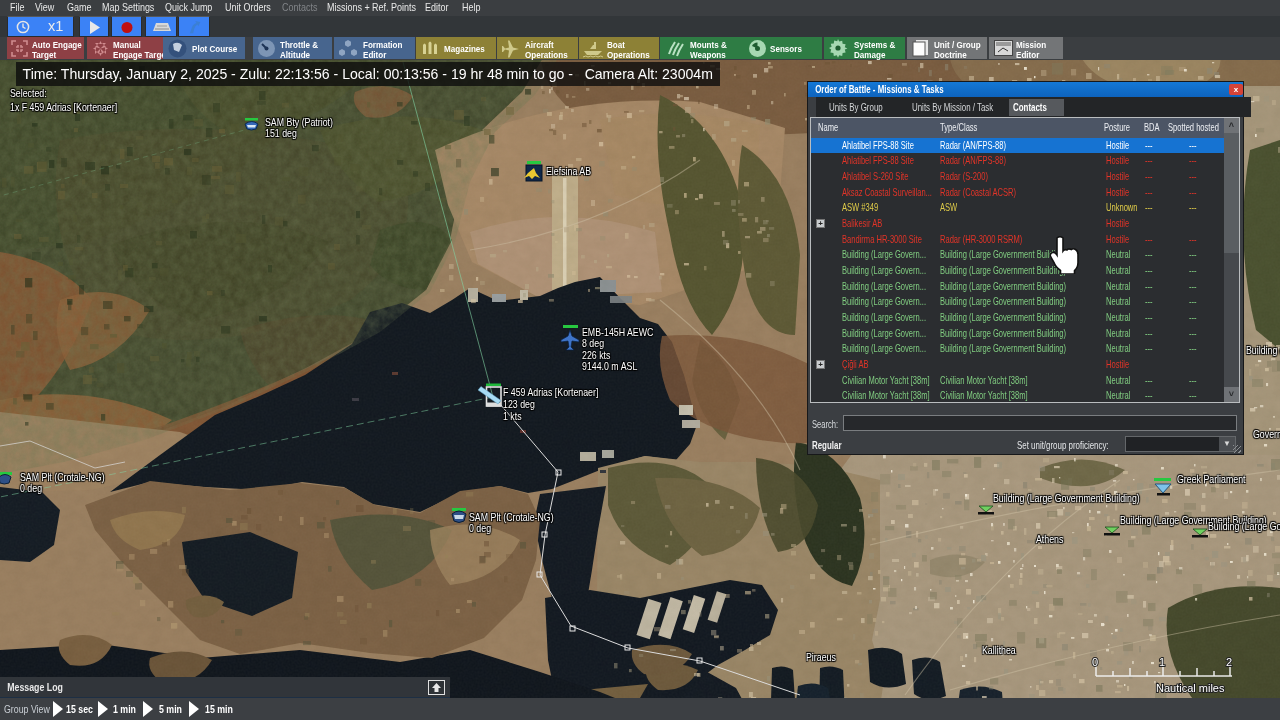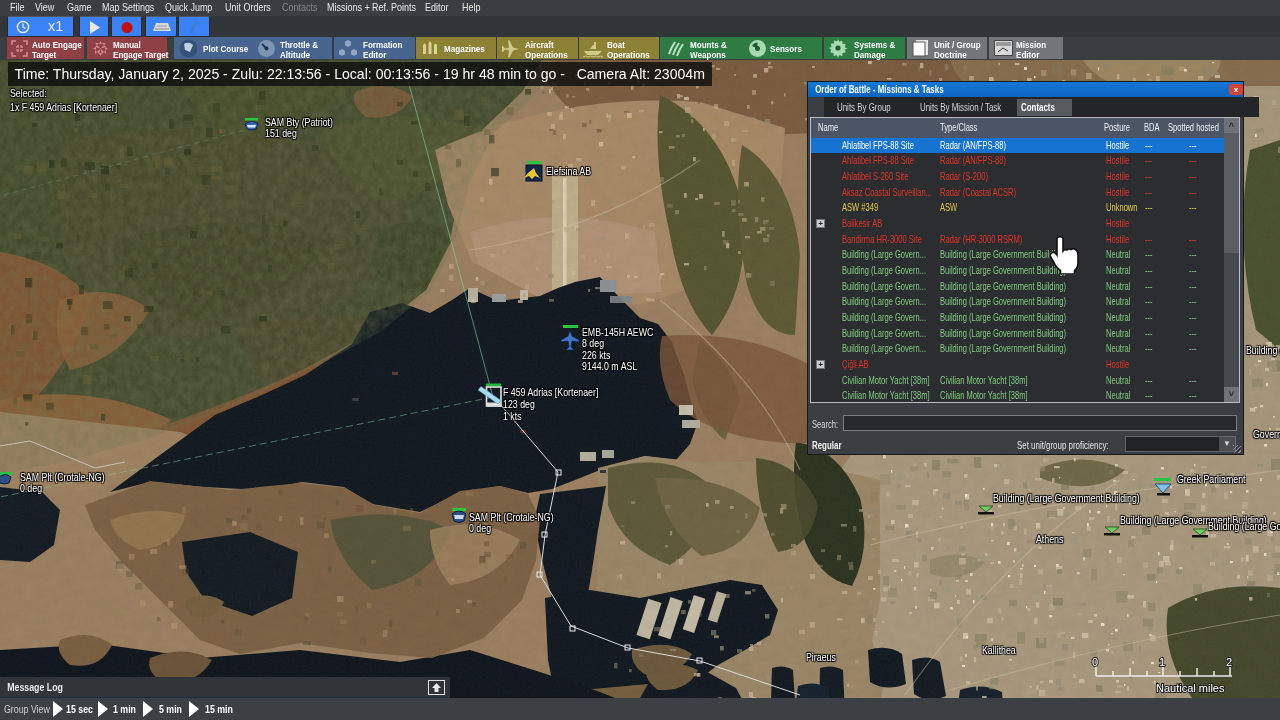--- a/index.html
+++ b/index.html
@@ -12,27 +12,27 @@
 #menubar span{position:absolute;top:1px;white-space:nowrap;transform:scaleX(0.78);transform-origin:0 0}
 
 #row2{position:absolute;left:0;top:16px;width:1280px;height:21px;background:#323639}
 .b2{position:absolute;top:0;height:21px;background:#3b82f6;border:1px solid #292b2d;border-top-color:#55585b}
 
 #row3{position:absolute;left:0;top:37px;width:1280px;height:23px;background:#3b3e41}
 .b3{position:absolute;top:0;height:22px;color:#fff;font-size:9.5px;font-weight:bold;line-height:9.5px}
 .b3 .lbl{position:absolute;top:3px;transform:scaleX(0.85);transform-origin:0 0;white-space:nowrap}
 .b3 .l1{position:absolute;top:7px;transform:scaleX(0.85);transform-origin:0 0;white-space:nowrap}
 
-#timebar{position:absolute;left:8px;top:62px;width:704px;height:24px;background:rgba(12,12,12,.8);color:#fff;font-size:15px;line-height:24px;white-space:nowrap}
+#timebar{position:absolute;left:16px;top:62px;width:704px;height:24px;background:rgba(12,12,12,.8);color:#fff;font-size:15px;line-height:24px;white-space:nowrap}
 #timebar span{display:inline-block;transform:scaleX(0.938);transform-origin:0 50%;padding-left:7px}
 .maplbl{color:#fff;font-size:11px;line-height:10.5px;text-shadow:0 0 2px #000,1px 1px 1px #000,-1px -1px 1px #000,1px -1px 1px #000,-1px 1px 1px #000;white-space:nowrap;transform:scaleX(0.8);transform-origin:0 0}
 
 #panel{position:absolute;left:807px;top:81px;width:437px;height:374px;background:#3b3e42;border:1px solid #17181a}
 #ptitle{position:absolute;left:0;top:0;width:435px;height:15px;background:linear-gradient(#1478d6,#0d63bd);color:#fff;font-size:11px;font-weight:bold;line-height:15px}
-#ptabs{position:absolute;left:16px;top:15px;width:435px;height:20px;background:#232527;color:#d4d6d8;font-size:11px}
+#ptabs{position:absolute;left:8px;top:15px;width:435px;height:20px;background:#232527;color:#d4d6d8;font-size:11px}
 #ptable{position:absolute;left:2px;top:35px;width:430px;height:286px;background:#2b2d30;border:1px solid #babdbf;font-size:10.5px}
 #phead{position:absolute;left:0;top:0;width:428px;height:31px;background:#4c5565;color:#eef0f4}
 #phead span{position:absolute;top:3px;transform:scaleX(0.72);transform-origin:0 0}
 .prow{position:absolute;left:0;width:413px;height:15.6px;line-height:15.6px;white-space:nowrap}
 .prow span{transform:scaleX(0.72);transform-origin:0 50%}
 .pc1{position:absolute;left:31px}.pc2{position:absolute;left:129px}.pc3{position:absolute;left:295px}.pc4{position:absolute;left:334px}.pc5{position:absolute;left:378px}
 
 #msglog{position:absolute;left:0;top:677px;width:450px;height:21px;background:#31353a;border-bottom:1px solid #1d2f44;color:#e8e8e8;font-size:11px;font-weight:bold;line-height:20px}
 #botbar{position:absolute;left:0;top:698px;width:1280px;height:22px;background:#3c3f43;color:#c9ced4;font-size:11px;line-height:22px}
 #botbar span{position:absolute;transform:scaleX(0.8);transform-origin:0 50%}
@@ -1326,21 +1326,21 @@
       </div>
 <div class="b3" style="left:87px;width:80px;background:#8e4045">
         <svg width="19" height="19" style="position:absolute;left:4px;top:2px" viewBox="0 0 19 19">
           <g fill="#cf8b8e">
             <path d="M9.5,9.5 L4,4 L8,4 L4,8 Z M9.5,9.5 L15,4 L11,4 L15,8 Z M9.5,9.5 L4,15 L4,11 L8,15 Z M9.5,9.5 L15,15 L15,11 L11,15 Z"></path>
             <path d="M9.5,2 L11,5 L8,5 Z M2,9.5 L5,8 L5,11 Z M17,9.5 L14,8 L14,11 Z M9.5,17 L8,14 L11,14 Z"></path>
           </g>
         </svg>
         <span class="lbl" style="left:26px">Manual<br>Engage Target</span>
       </div>
-<div class="b3" style="left:174px;width:82px;background:#47658e">
+<div class="b3" style="left:163px;width:82px;background:#47658e">
         <svg width="19" height="19" style="position:absolute;left:5px;top:2px" viewBox="0 0 19 19">
           <circle cx="9.5" cy="9.5" r="9" fill="#34517c"></circle>
           <path d="M5,5 Q10,2 14,6 L11,13 L6,11 Z" fill="#c3cfdf"></path>
         </svg>
         <span class="l1" style="left:29px">Plot Course</span>
       </div>
 <div class="b3" style="left:253px;width:79px;background:#47658e">
         <svg width="19" height="19" style="position:absolute;left:4px;top:2px" viewBox="0 0 19 19">
           <circle cx="9.5" cy="9.5" r="8.5" fill="#7d95b5"></circle>
           <path d="M9.5,9.5 L5,5" stroke="#1d3356" stroke-width="2"></path>

